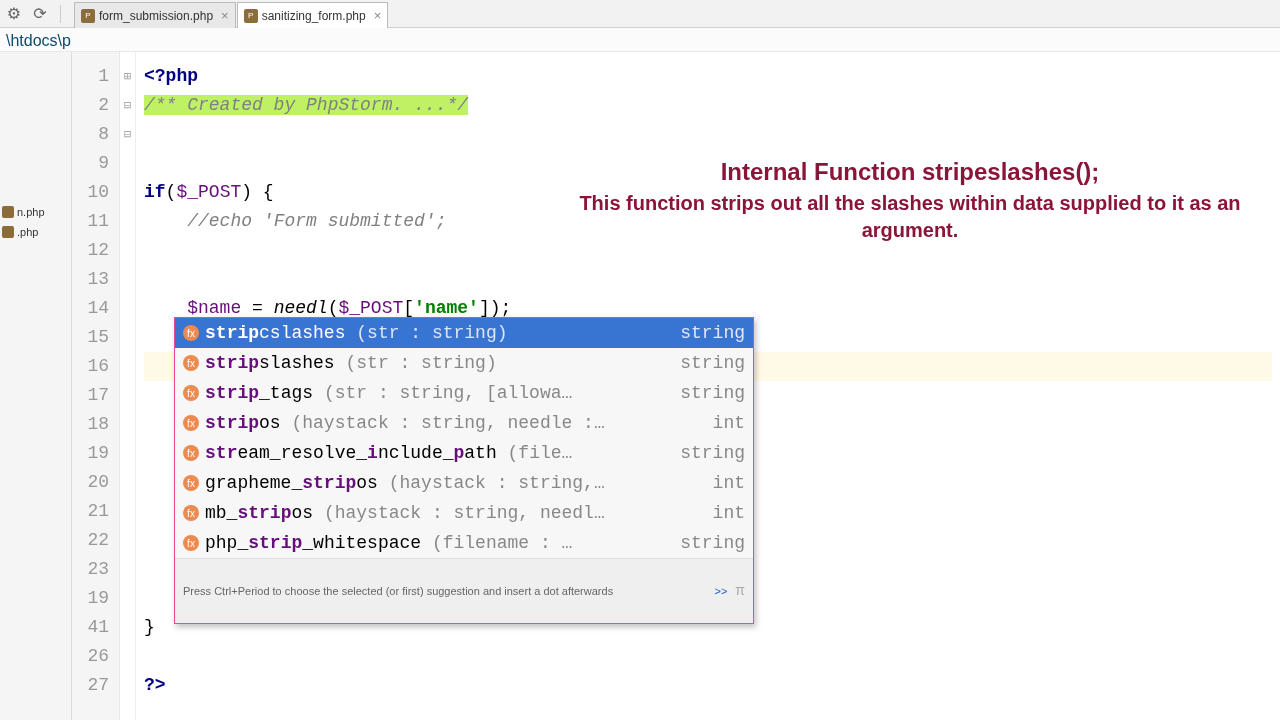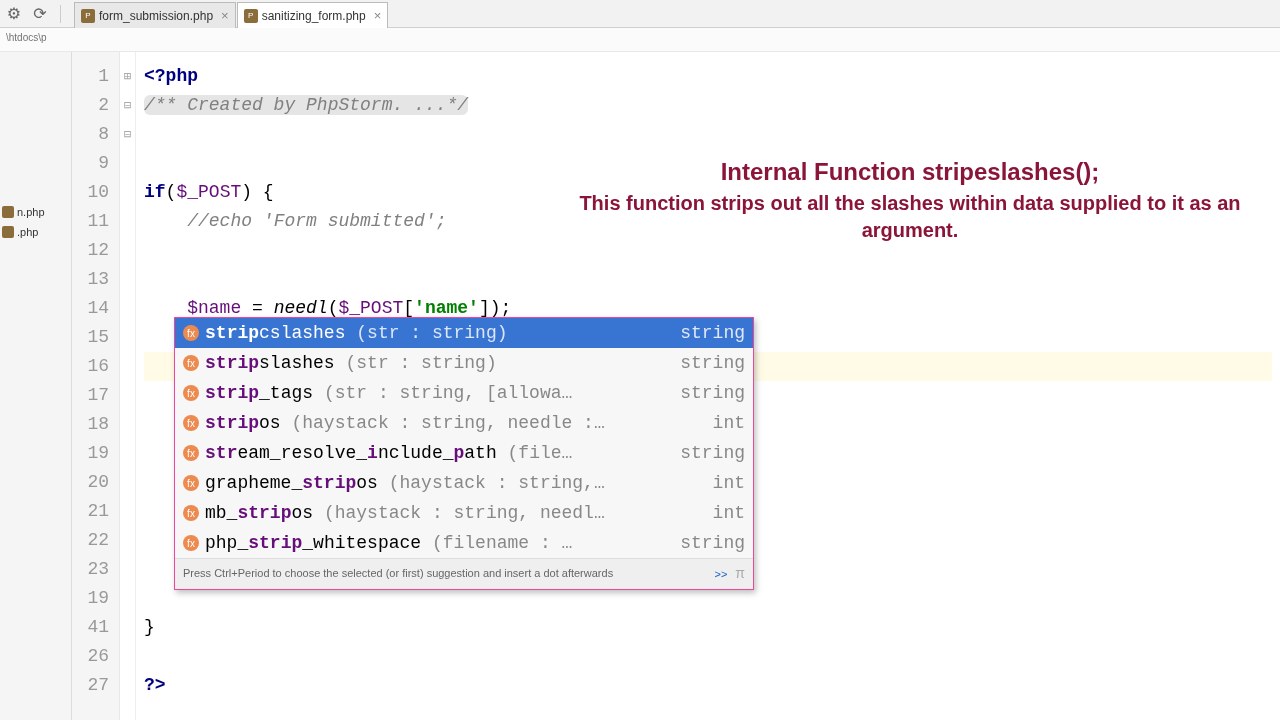--- a/index.html
+++ b/index.html
@@ -8,55 +8,55 @@
   .toolbar { height: 28px; background: #f2f2f2; border-bottom: 1px solid #d0d0d0; display: flex; align-items: center; padding: 0 4px; }
   .tool-icon { width: 20px; height: 20px; display: flex; align-items: center; justify-content: center; color: #666; margin-right: 6px; cursor: pointer; }
   .tool-sep { width: 1px; height: 18px; background: #ccc; margin: 0 4px; }
   
   .tab-row { display: flex; align-items: flex-end; margin-left: 70px; height: 28px; position: absolute; top: 0; }
   .tab { height: 26px; display: flex; align-items: center; padding: 0 6px; font-size: 12px; color: #333; background: #e8e8e8; border: 1px solid #bbb; border-bottom: none; margin-right: 1px; cursor: pointer; }
   .tab.active { background: #fff; }
   .tab-icon { width: 14px; height: 14px; margin-right: 4px; border-radius: 2px; background: #8a6d3b; display:flex; align-items:center; justify-content:center; font-size:8px; color:#fff; }
   .tab-close { margin-left: 8px; color: #888; font-size: 13px; cursor: pointer; }
   
-  .breadcrumb { height: 24px; font-size: 10px; color: #737373; padding: 4px 6px; border-bottom: 1px solid #e8e8e8; background:#fbfbfb; }
+  .breadcrumb { height: 24px; font-size: 16px; color: #0c4a6e; padding: 4px 6px; border-bottom: 1px solid #e8e8e8; background:#fbfbfb; }
   
   .side-panel { position: absolute; left: 0; top: 52px; width: 72px; height: 668px; background: #f5f5f5; border-right: 1px solid #ddd; font-size: 11px; padding-top: 150px; }
   .side-file { padding: 4px 2px; color: #333; display:flex; align-items:center; }
   .side-file-icon { width:12px; height:12px; background:#8a6d3b; border-radius:2px; margin-right:3px; flex-shrink:0; }
   
   .editor { position: absolute; left: 72px; top: 52px; right: 0; bottom: 0; display: flex; background: #fff; }
   .gutter { width: 48px; background: #f5f5f5; border-right: 1px solid #e8e8e8; text-align: right; padding-right: 10px; font-family: "Consolas","Courier New",monospace; font-size: 18px; color: #999; padding-top: 10px; line-height: 29px; }
   .fold-col { width: 16px; background:#fff; border-right:1px solid #eee; font-family:monospace; font-size:12px; color:#aaa; padding-top:10px; line-height:29px; text-align:center;}
   .code { flex: 1; font-family: "Consolas","Courier New",monospace; font-size: 18px; padding: 10px 8px 0 8px; line-height: 29px; position: relative; }
   .code-line { height: 29px; white-space: pre; }
   .code-line.current { background: #fffbe6; }
   
   .kw   { color: #000080; font-weight: bold; }
   .var  { color: #660e7a; }
   .fn   { color: #000; font-style: italic; }
   .str  { color: #008000; font-weight: bold; }
   .cmt  { color: #808080; font-style: italic; }
-  .doc  { color: #808080; font-style: italic; background: #e5e5e5; border-radius: 6px; }
+  .doc  { color: #808080; font-style: italic; background: #bef264; }
   .txt  { color: #000; }
   .cursor { border-left: 2px solid #000; display:inline-block; height:22px; vertical-align:middle; }
 
   .completion { position: absolute; left: 38px; top: 265px; width: 580px; background: #f7f7f7; border: 1px solid #ec4899; box-shadow: 2px 3px 6px rgba(0,0,0,0.25); font-family: "Consolas","Courier New",monospace; font-size: 18px; }
   .c-row { display: flex; align-items: center; padding: 3px 8px; height: 30px; }
   .c-row.sel { background: #3874d1; color: #fff; }
   .c-ic { width: 16px; height: 16px; border-radius: 50%; margin-right: 6px; display:flex; align-items:center; justify-content:center; font-size:10px; font-family:sans-serif; color:#fff; flex-shrink:0;}
   .c-ic.f { background:#ed8a4f; }
   .c-name { flex: 1; white-space: nowrap; overflow: hidden; }
   .c-type { color: #888; margin-left: 12px; white-space:nowrap; }
   .c-row.sel .c-type { color: #e0e8f8; }
   .c-match { font-weight: bold; color: #660e7a; }
   .c-row.sel .c-match { color: #fff; }
   .c-sig { color: #888; }
   .c-row.sel .c-sig { color: #dbe6fb; }
-  .c-hint { font-size: 11px; font-family: sans-serif; color: #666; padding: 0 8px; background: #efefef; border-top:1px solid #ddd; display:flex; justify-content:space-between; align-items:flex-start;}
+  .c-hint { font-size: 11px; font-family: sans-serif; color: #666; padding: 17px 8px; background: #efefef; border-top:1px solid #ddd; display:flex; justify-content:space-between; align-items:flex-end;}
   .c-more { color: #1a60c8; cursor:pointer; }
   .c-pi { color:#aaa; font-size:14px; margin-left:8px;}
 
   .overlay { position: absolute; left: 560px; top: 160px; width: 700px; text-align: center; pointer-events: none; }
   .ov-title { color: #8a1538; font-weight: 800; font-size: 24px; line-height: 1.0; margin-bottom: 6px; font-family: "Segoe UI", Arial, sans-serif;}
   .ov-sub { color: #8a1538; font-weight: 700; font-size: 20px; line-height: 1.35; font-family: "Segoe UI", Arial, sans-serif;}
 </style>
 </head>
 <body>
 

